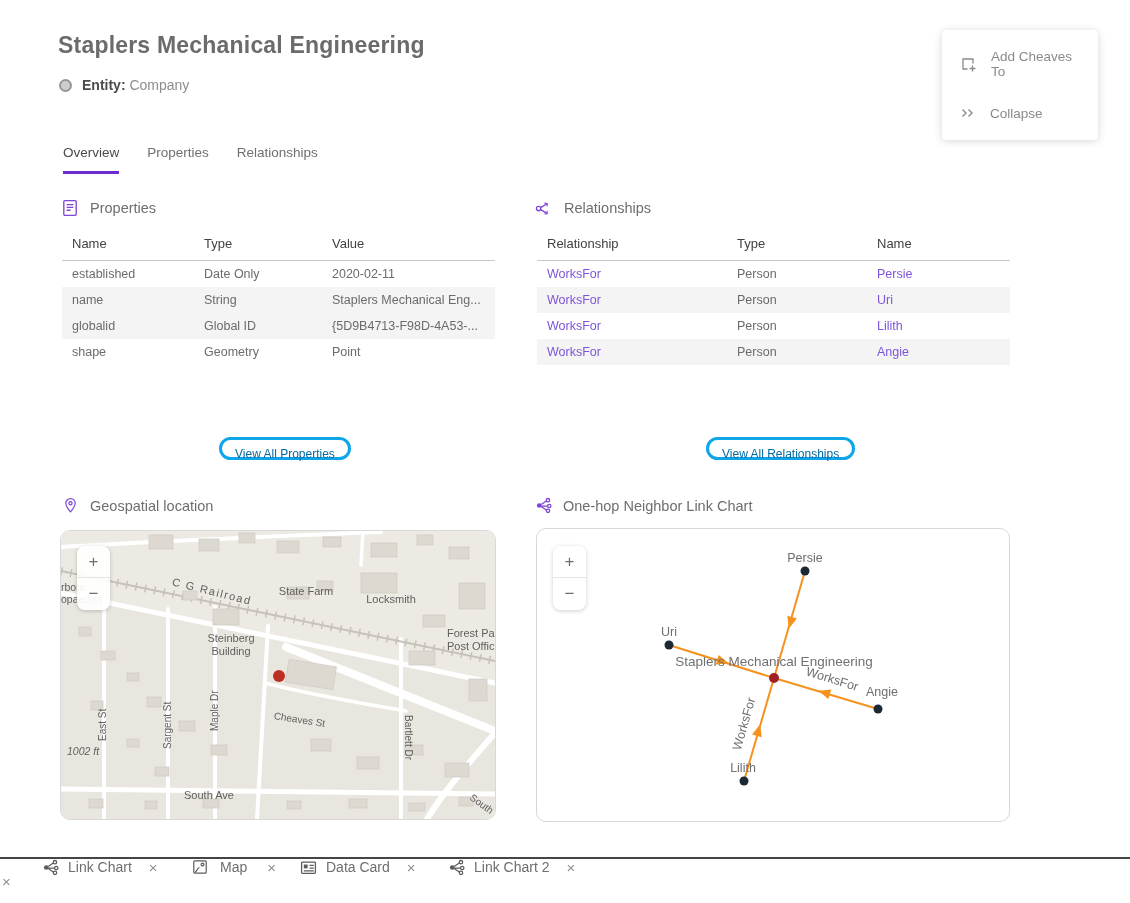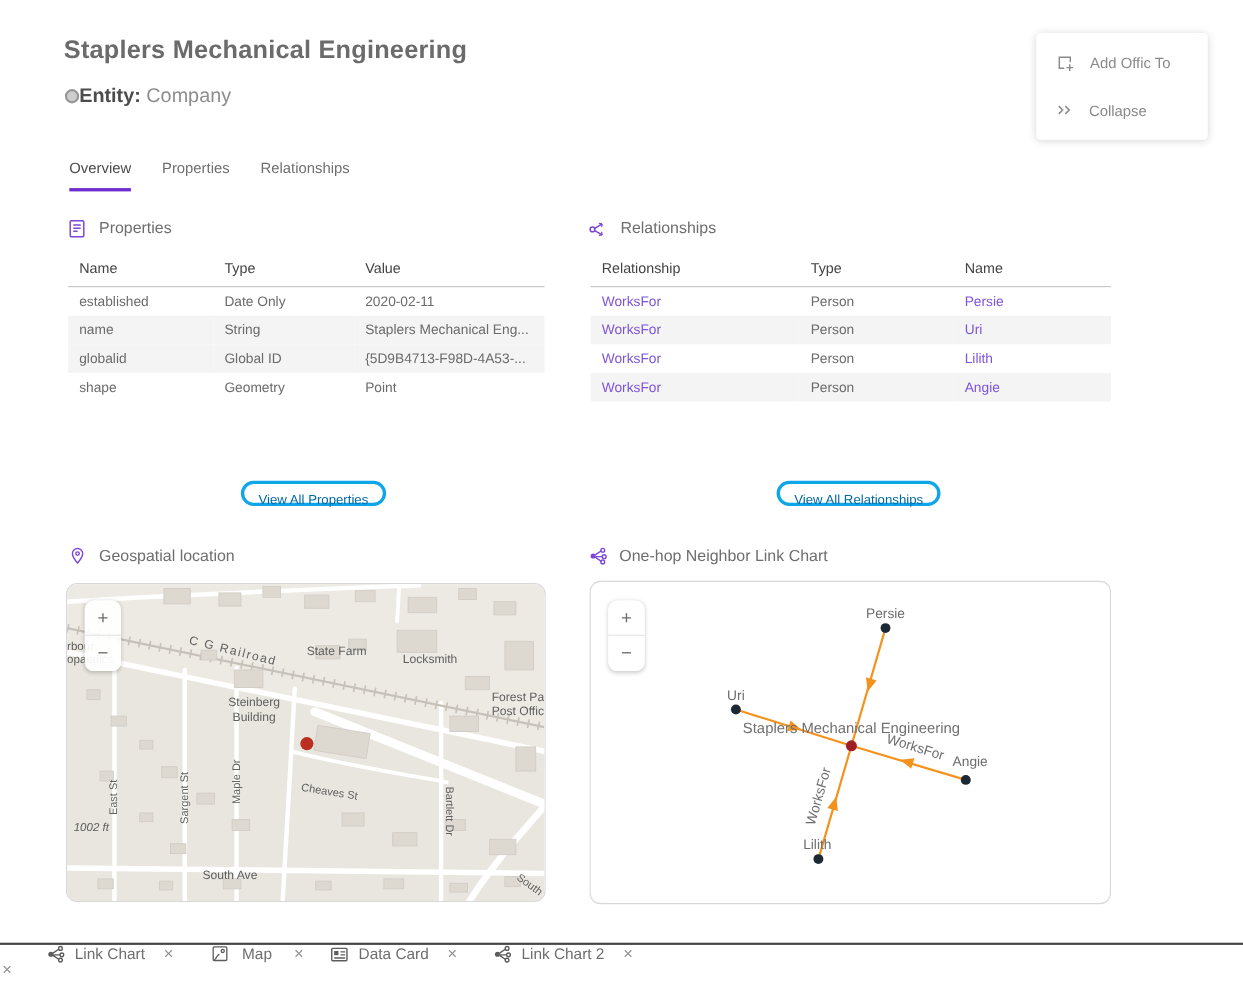--- a/index.html
+++ b/index.html
@@ -2,21 +2,21 @@
 <html><head>
 <meta charset="utf-8">
 <style>
   * { margin:0; padding:0; box-sizing:border-box; }
   html,body { background:#fff; }
   body { font-family:"Liberation Sans", sans-serif; }
   .page { position:relative; width:1130px; height:903px; background:#fff; overflow:hidden; }
 
   
   .title { position:absolute; left:58px; top:32px; font-size:23px; font-weight:600; color:#6b6b6b; letter-spacing:.2px; }
-  .entity-row { position:absolute; left:59px; top:77px; display:flex; align-items:center; gap:0; font-size:18px; }
+  .entity-row { position:absolute; left:59px; top:77px; display:flex; align-items:center; gap:10px; font-size:14px; }
   .entity-dot { width:13px; height:13px; border-radius:50%; background:#cdcdcd; border:2px solid #979797; }
   .entity-label { font-weight:700; color:#4c4c4c; }
   .entity-value { color:#8d8d8d; }
 
   
   .menu-card { position:absolute; left:942px; top:30px; width:156px; background:#fff; border-radius:4px;
                box-shadow:0 1px 8px rgba(0,0,0,.16); padding:6px 0; }
   .menu-item { display:flex; align-items:center; gap:14px; padding:13px 18px; cursor:pointer; }
   .menu-item .mi-icon { color:#8a8a8a; display:flex; }
   .menu-item .mi-label { font-size:13.5px; color:#8a8a8a; }
@@ -75,21 +75,21 @@
   </div>
 
   <div class="menu-card">
     <div class="menu-item">
       <span class="mi-icon">
         <svg width="17" height="17" viewBox="0 0 17 17" fill="none" stroke="currentColor" stroke-width="1.3">
           <path d="M13 7.5V3H3v10h4.5"></path>
             <path d="M12.5 9.5v6M9.5 12.5h6"></path>
         </svg>
       </span>
-      <span class="mi-label">Add Offic To</span>
+      <span class="mi-label">Add Cheaves To</span>
     </div>
     <div class="menu-item">
       <span class="mi-icon">
         <svg width="16" height="16" viewBox="0 0 16 16" fill="none" stroke="currentColor" stroke-width="1.4">
           <path d="M2.5 4.5 6 8l-3.5 3.5M8.5 4.5 12 8l-3.5 3.5"></path>
         </svg>
       </span>
       <span class="mi-label">Collapse</span>
     </div>
   </div>

